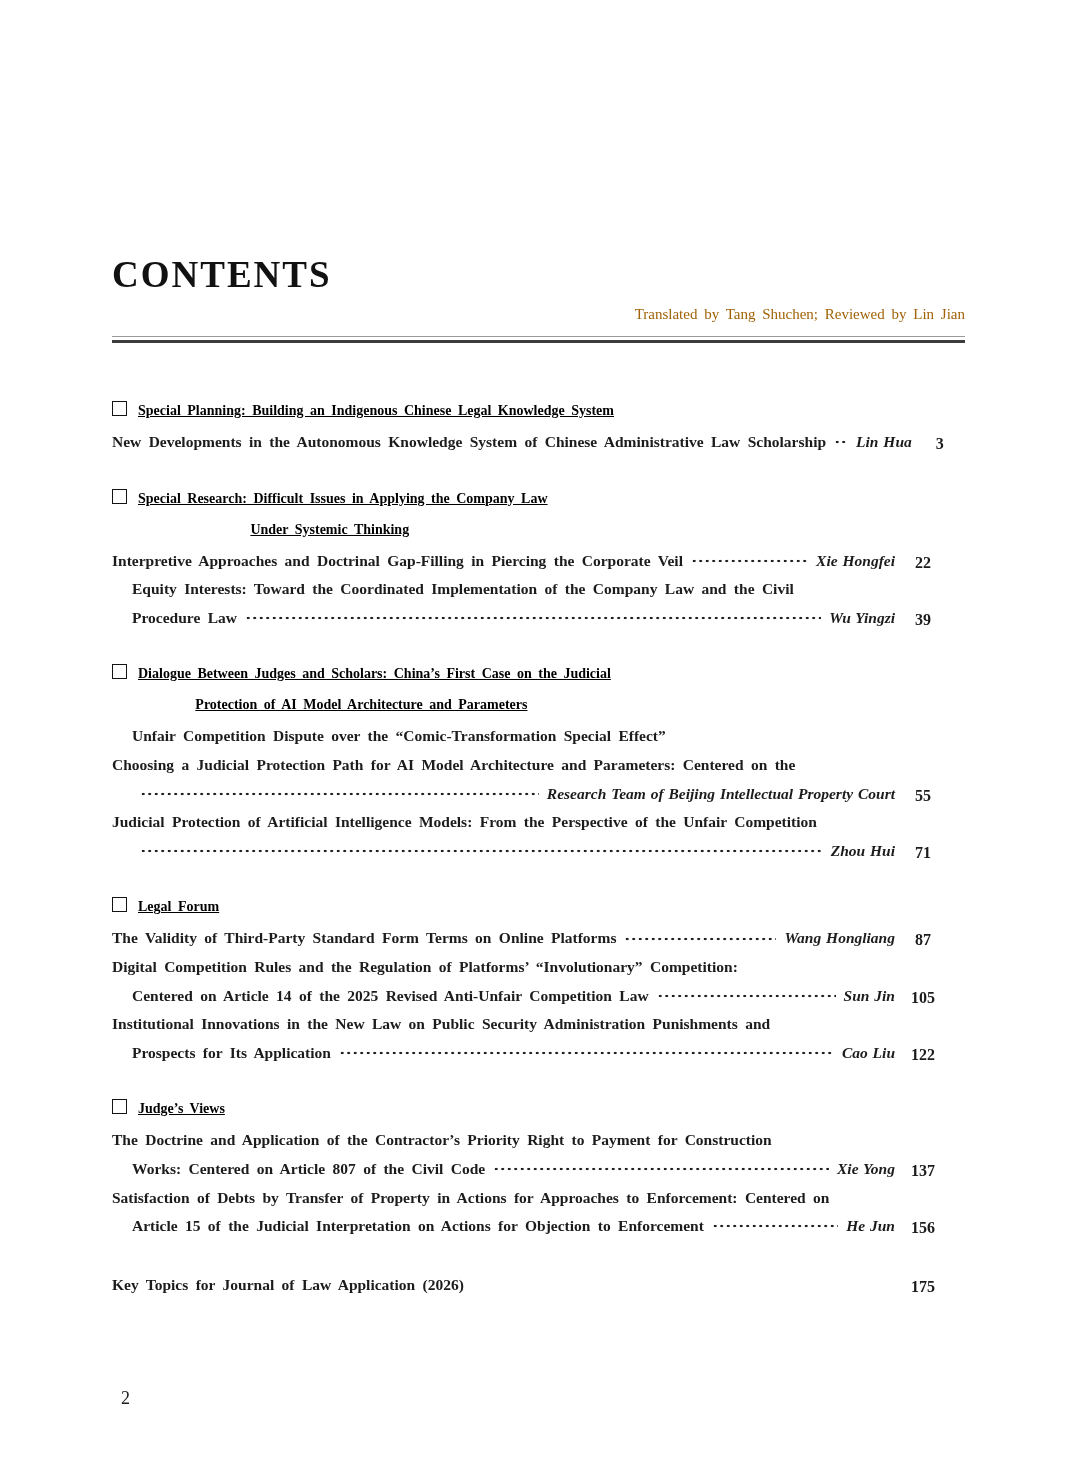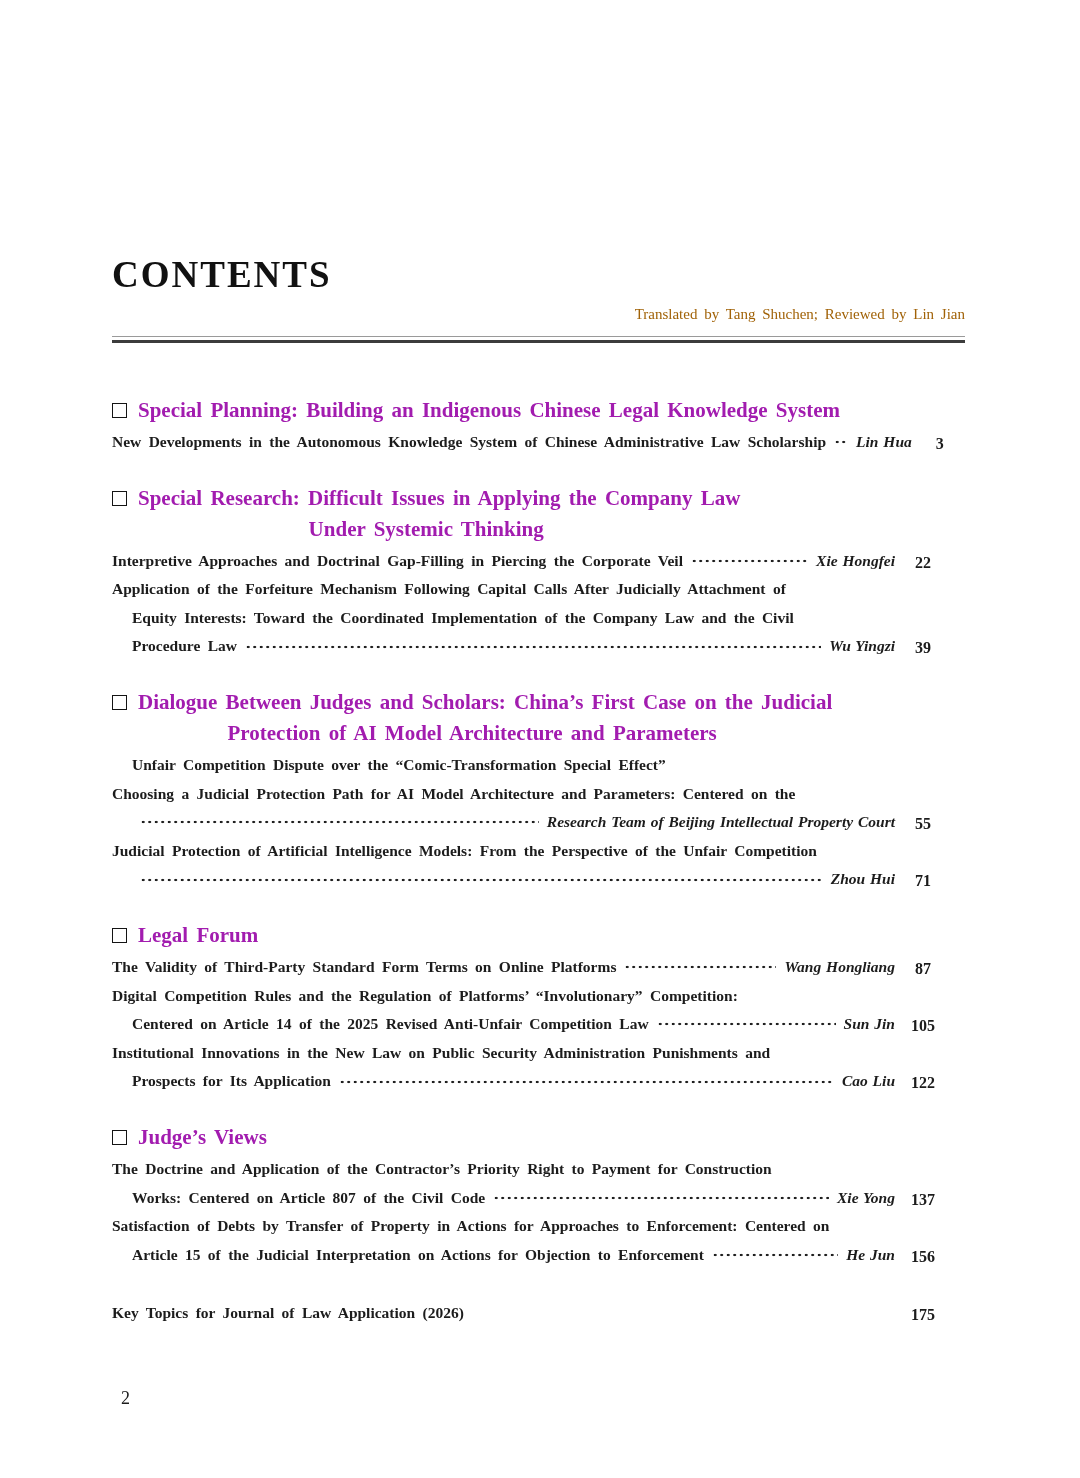--- a/index.html
+++ b/index.html
@@ -20,21 +20,21 @@
   }
   .rule {
     margin-top:13px; height:3px;
     border-top:1px solid #9a9a9a; border-bottom:3px solid #3c3c3c;
   }
 
   .toc { margin-top:52px; font-size:15.5px; }
 
   .section { margin-top:26px; }
   .section:first-child { margin-top:0; }
-  .sec-header { display:table; font-size:21px; font-weight:bold; line-height:31px; word-spacing:3px; color:#a21caf; }
+  .sec-header { display:table; font-size:14px; font-weight:bold; line-height:31px; word-spacing:3px; color:#000000;text-decoration:underline; }
   .h2row { text-align:center; }
   .sq {
     display:inline-block; width:13px; height:13px;
     border:1.5px solid #141414; margin-right:11px; vertical-align:-1px;
     background:#fff;
   }
 
   .entries { margin-top:2px; }
   .trow { display:flex; align-items:baseline; line-height:28.6px; word-spacing:3.5px;font-weight:bold; }
   .trow .etext { white-space:nowrap; }
@@ -85,23 +85,20 @@
           <div class="h1row"><span class="sq"></span><span>Special Research: Difficult Issues in Applying the Company Law</span></div>
           <div class="h2row">Under Systemic Thinking</div>
         </div>
         <div class="entries">
           <div class="trow">
             <span class="etext">Interpretive Approaches and Doctrinal Gap-Filling in Piercing the Corporate Veil</span>
             <span class="leader"></span>
             <span class="author">Xie Hongfei</span>
             <span class="pagenum">22</span>
           </div>
-          <div class="trow">
-            <span class="etext">Application of the Forfeiture Mechanism Following Capital Calls After Judicially Attachment of</span>
-          </div>
           <div class="trow cont">
             <span class="etext">Equity Interests: Toward the Coordinated Implementation of the Company Law and the Civil</span>
           </div>
           <div class="trow cont">
             <span class="etext">Procedure Law</span>
             <span class="leader"></span>
             <span class="author">Wu Yingzi</span>
             <span class="pagenum">39</span>
           </div>
         </div>

